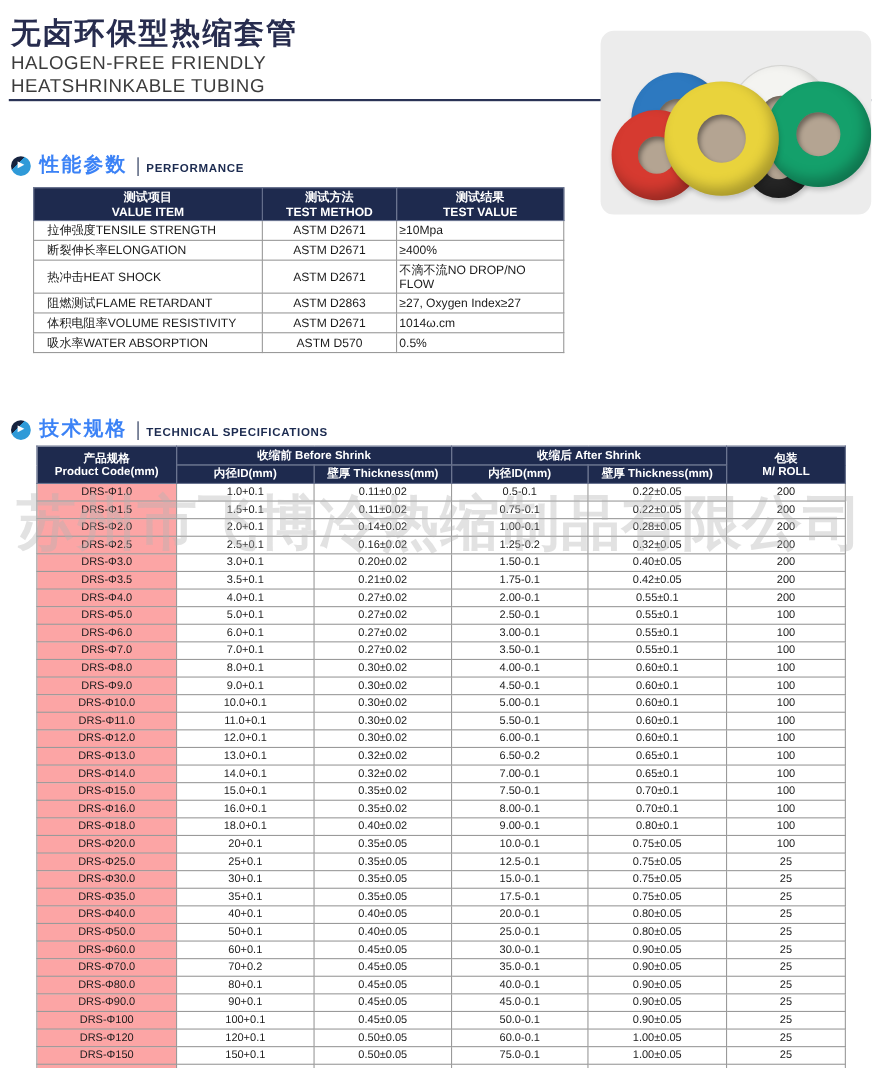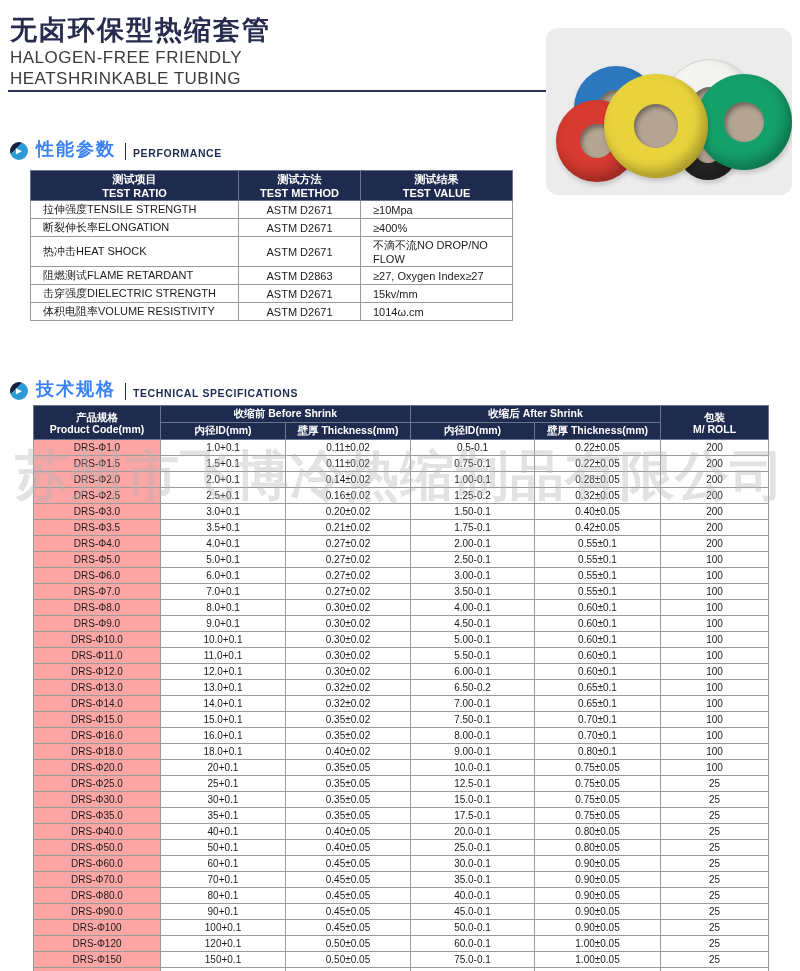--- a/index.html
+++ b/index.html
@@ -60,21 +60,21 @@
   .h-en { font-weight:bold; }
 
   
   #perf-table { left:30px; top:170px; width:482px; }
   #perf-table thead th { height:18px; }
   #perf-table .h-cn { font-size:11px; }
   #perf-table .h-en { font-size:11px; }
   #perf-table td { height:18px; font-size:11px; color:#1b1b1b; background:#fff; }
   #perf-table td:nth-child(1) { text-align:left; padding-left:12px; }
   #perf-table td:nth-child(2) { text-align:center; }
-  #perf-table td:nth-child(3) { text-align:left; padding-left:12px; }
+  #perf-table td:nth-child(3) { text-align:left; padding-left:2px; }
 
   
   #spec-table { left:33px; top:405px; width:735px; }
   #spec-table thead th { font-size:10.5px; }
   #spec-table thead tr:nth-child(1) th { height:17px; }
   #spec-table thead tr:nth-child(2) th { height:16px; }
   #spec-table .h-cn, #spec-table .h-en { font-size:10.5px; line-height:12px; }
   #spec-table td {
     height:15px; font-size:10px; line-height:15px; text-align:center;
     color:#1b1b1b; background:#ffffff; padding:0;
@@ -117,21 +117,21 @@
 <table id="perf-table">
   <colgroup>
       <col style="width:208px">
       <col style="width:122px">
       <col style="width:152px">
     </colgroup>
   <thead>
     <tr>
       <th>
         <div class="h-cn">测试项目</div>
-        <div class="h-en">TEST RATIO</div>
+        <div class="h-en">VALUE ITEM</div>
       </th>
       <th>
         <div class="h-cn">测试方法</div>
         <div class="h-en">TEST METHOD</div>
       </th>
       <th>
         <div class="h-cn">测试结果</div>
         <div class="h-en">TEST VALUE</div>
       </th>
     </tr>
@@ -151,28 +151,28 @@
         <td>热冲击HEAT SHOCK</td>
         <td>ASTM D2671</td>
         <td>不滴不流NO DROP/NO FLOW</td>
       </tr>
       <tr>
         <td>阻燃测试FLAME RETARDANT</td>
         <td>ASTM D2863</td>
         <td>≥27, Oxygen Index≥27</td>
       </tr>
       <tr>
-        <td>击穿强度DIELECTRIC STRENGTH</td>
-        <td>ASTM D2671</td>
-        <td>15kv/mm</td>
-      </tr>
-      <tr>
         <td>体积电阻率VOLUME RESISTIVITY</td>
         <td>ASTM D2671</td>
         <td>1014ω.cm</td>
+      </tr>
+      <tr>
+        <td>吸水率WATER ABSORPTION</td>
+        <td>ASTM D570</td>
+        <td>0.5%</td>
       </tr>
     </tbody>
 </table>
 
 <div class="section-head" id="spec-head">
   <span class="sec-icon">►</span>
   <span class="sec-cn">技术规格</span>
   <span class="sec-bar"></span>
   <span class="sec-en">TECHNICAL SPECIFICATIONS</span>
 </div>
@@ -418,21 +418,21 @@
       <tr>
         <td>DRS-Φ60.0</td>
         <td>60+0.1</td>
         <td>0.45±0.05</td>
         <td>30.0-0.1</td>
         <td>0.90±0.05</td>
         <td>25</td>
       </tr>
       <tr>
         <td>DRS-Φ70.0</td>
-        <td>70+0.1</td>
+        <td>70+0.2</td>
         <td>0.45±0.05</td>
         <td>35.0-0.1</td>
         <td>0.90±0.05</td>
         <td>25</td>
       </tr>
       <tr>
         <td>DRS-Φ80.0</td>
         <td>80+0.1</td>
         <td>0.45±0.05</td>
         <td>40.0-0.1</td>

